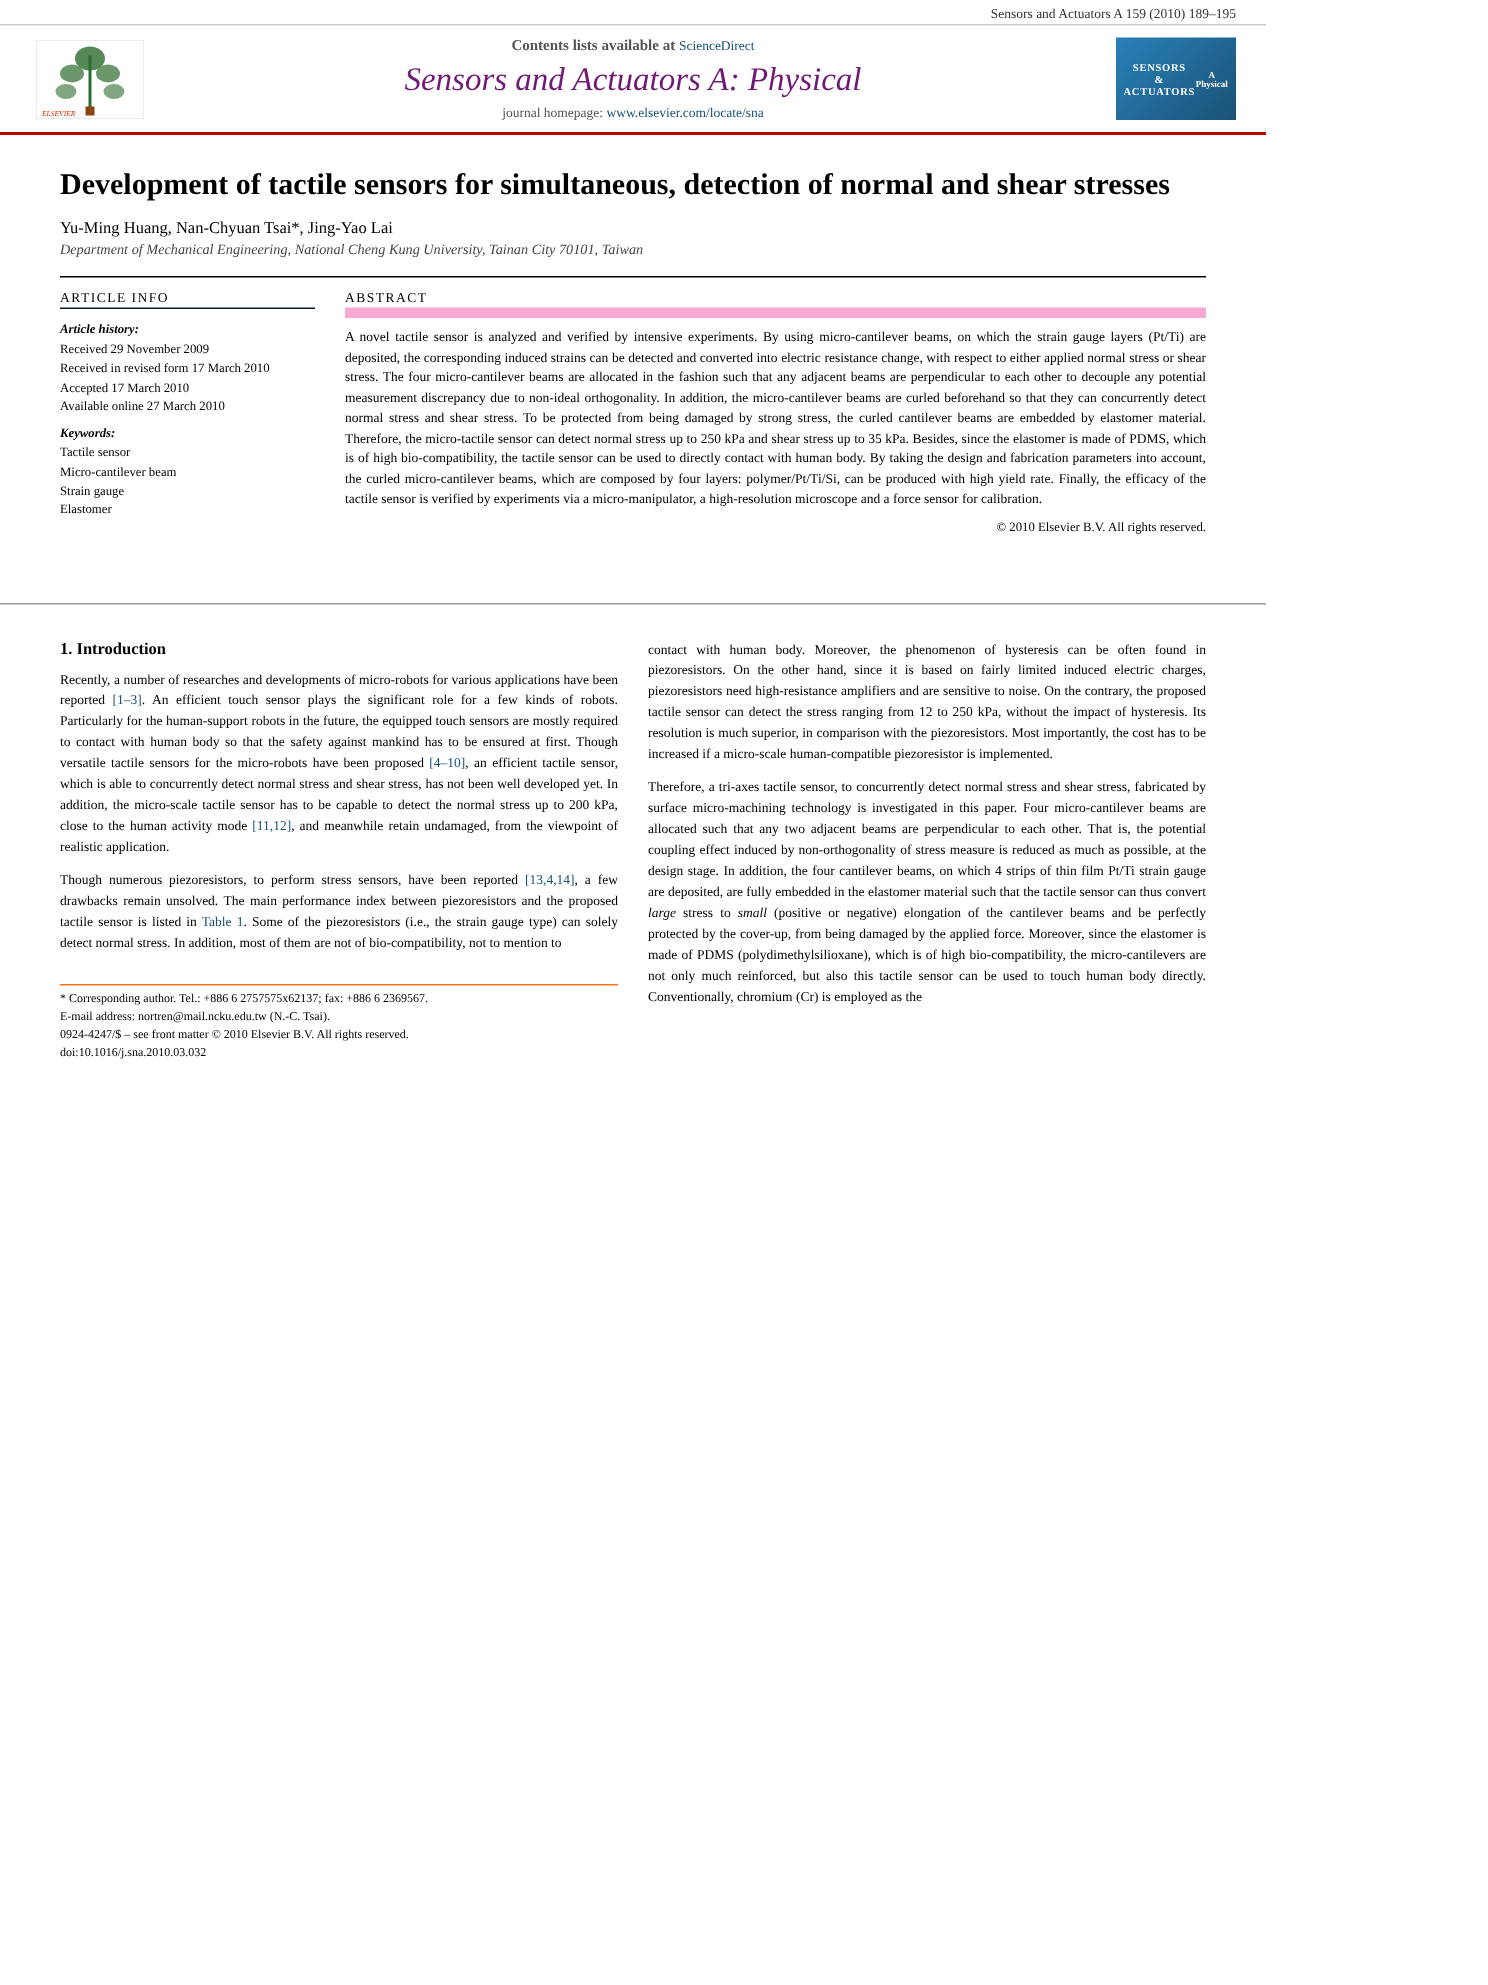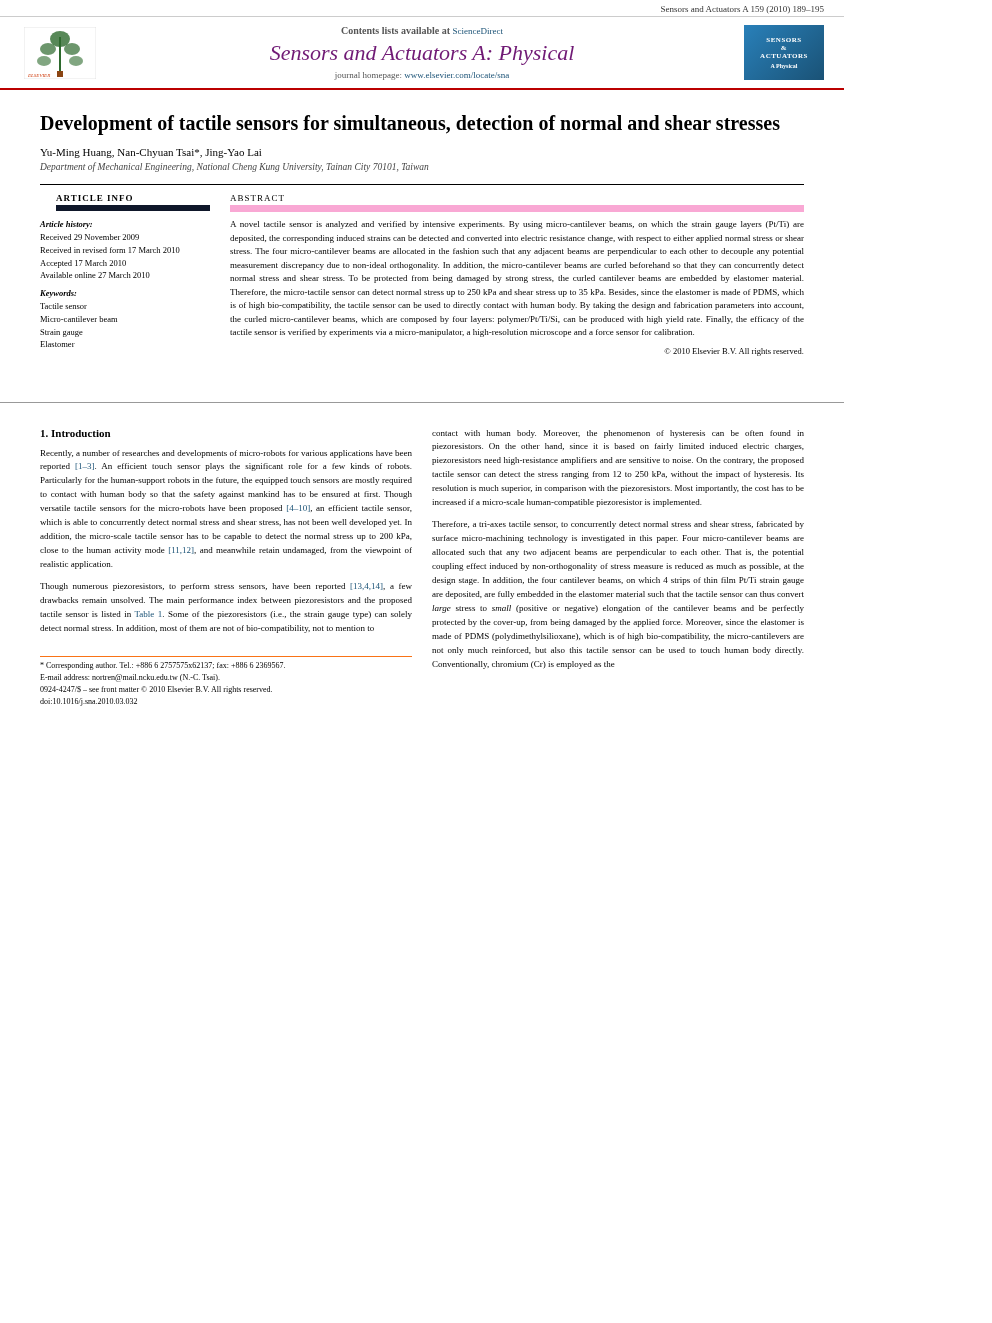--- a/index.html
+++ b/index.html
@@ -66,21 +66,21 @@
       margin: 4px 0;
     }
     .journal-homepage {
       font-size: 9px;
       color: #555;
     }
     .sensors-box {
       width: 80px;
       background: linear-gradient(135deg, #2980b9, #1a5276);
       display: flex;
-      flex-direction: column;
+      flex-direction: row;
       align-items: center;
       justify-content: center;
       color: white;
       font-size: 8px;
       font-weight: bold;
       text-align: center;
       padding: 5px;
     }
     
     .article-body {
@@ -110,27 +110,26 @@
       margin-bottom: 16px;
       border-top: 1px solid #000;
       padding-top: 8px;
     }
     .article-info {
       width: 170px;
       flex-shrink: 0;
     }
     .article-info-title {
       font-size: 9px;
-      font-weight: bold;
+      font-weight: normal;
       letter-spacing: 1px;
       text-transform: uppercase;
       margin-bottom: 8px;
-      border-bottom: 6px solid #0f172a;
+      border-bottom: 1px solid #0f172a;
       padding-bottom: 2px;
-      margin-left: 16px;
     }
     .info-section-label {
       font-size: 8.5px;
       font-style: italic;
       font-weight: bold;
       margin-top: 6px;
       margin-bottom: 2px;
     }
     .info-line {
       font-size: 8.5px;

